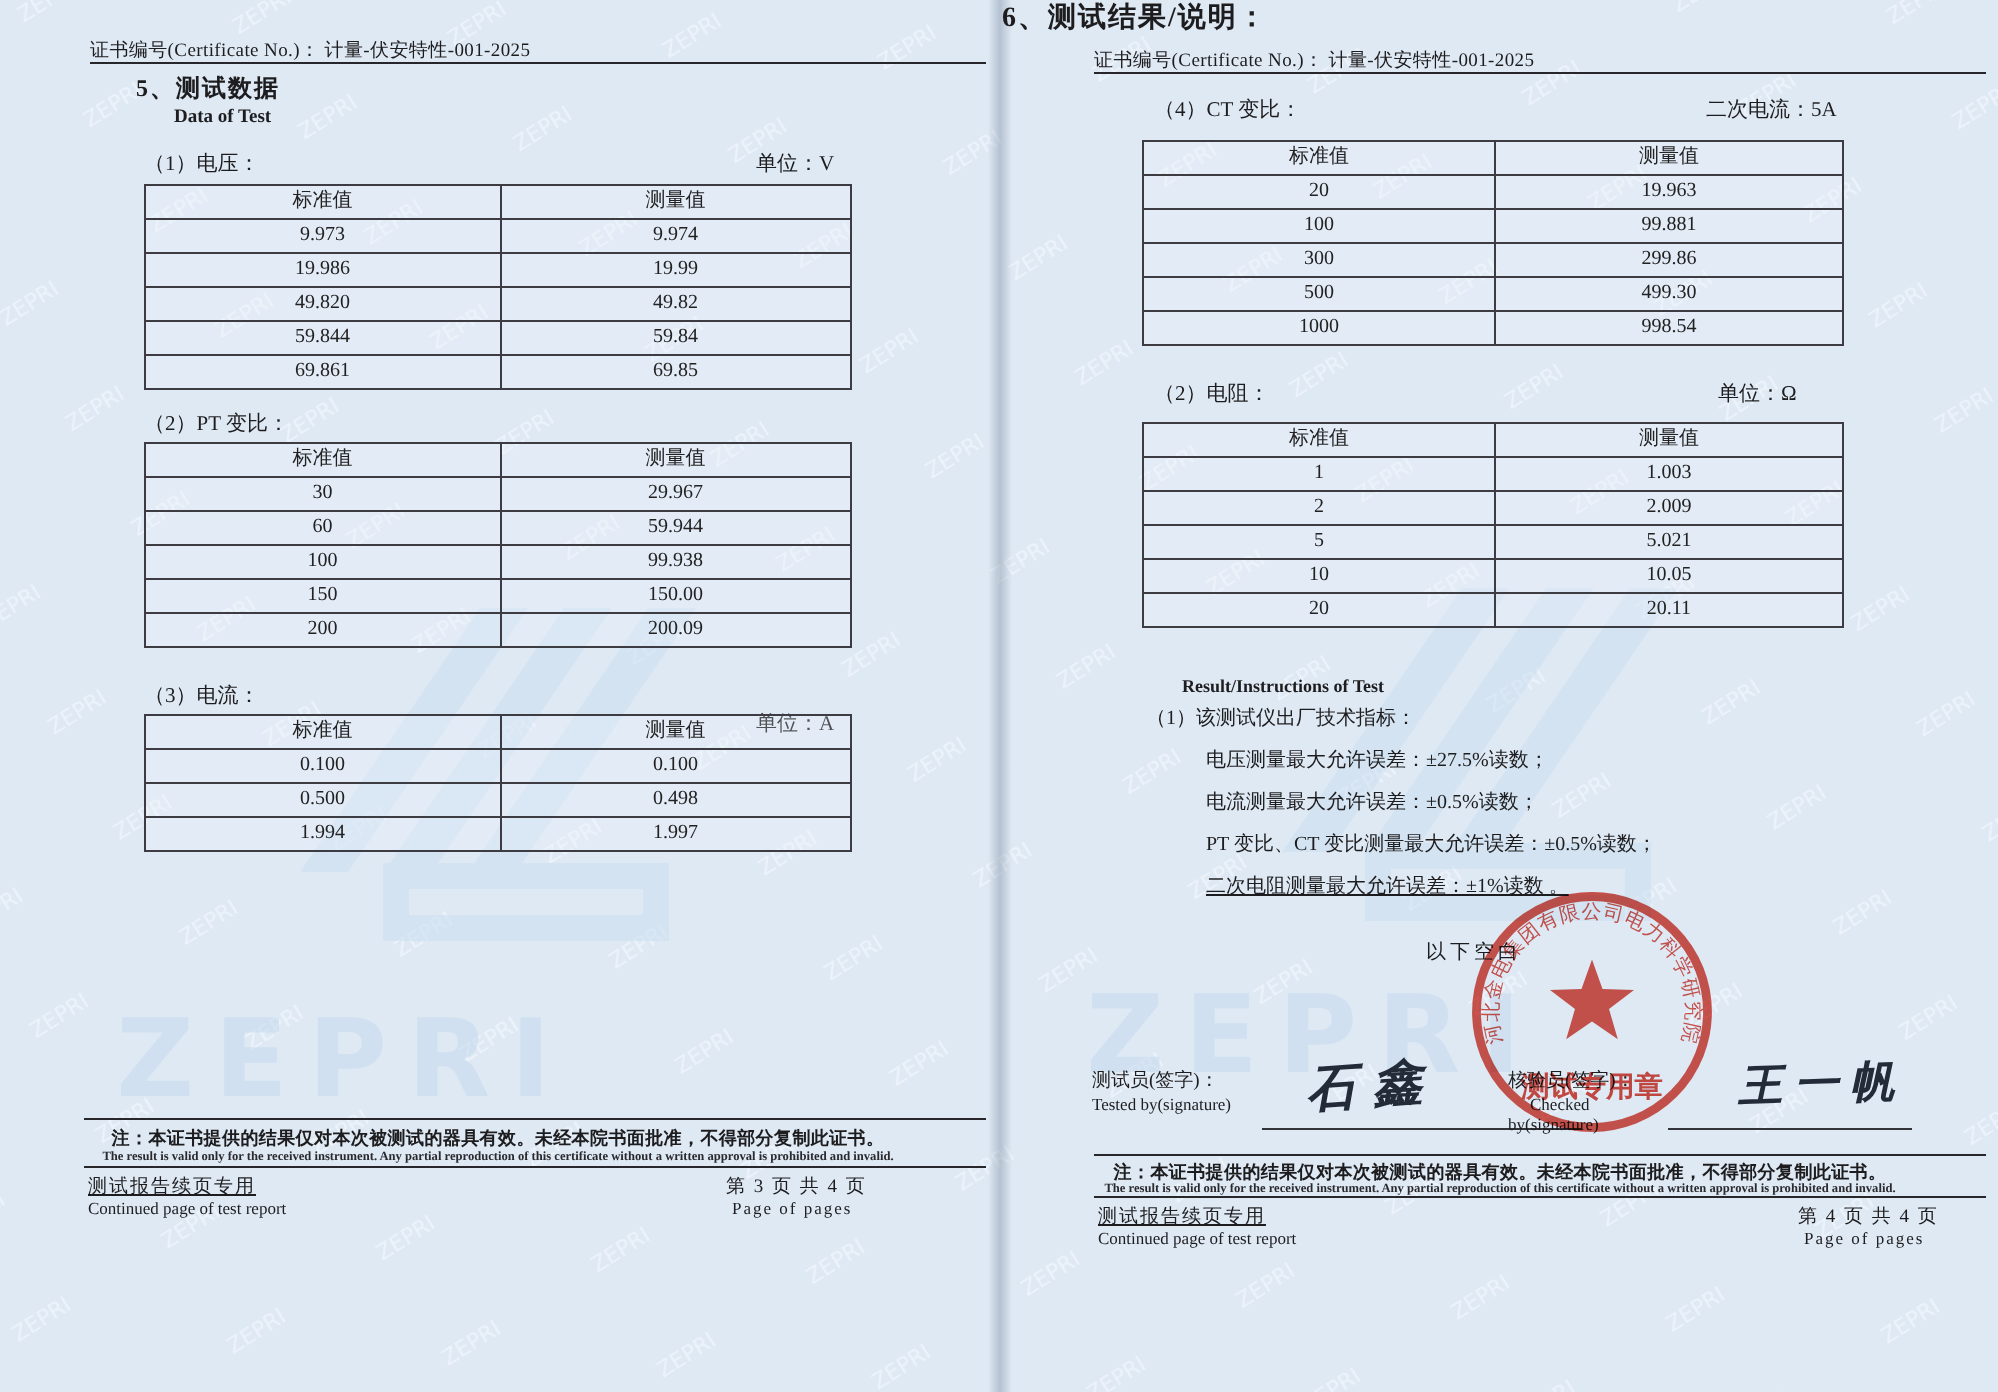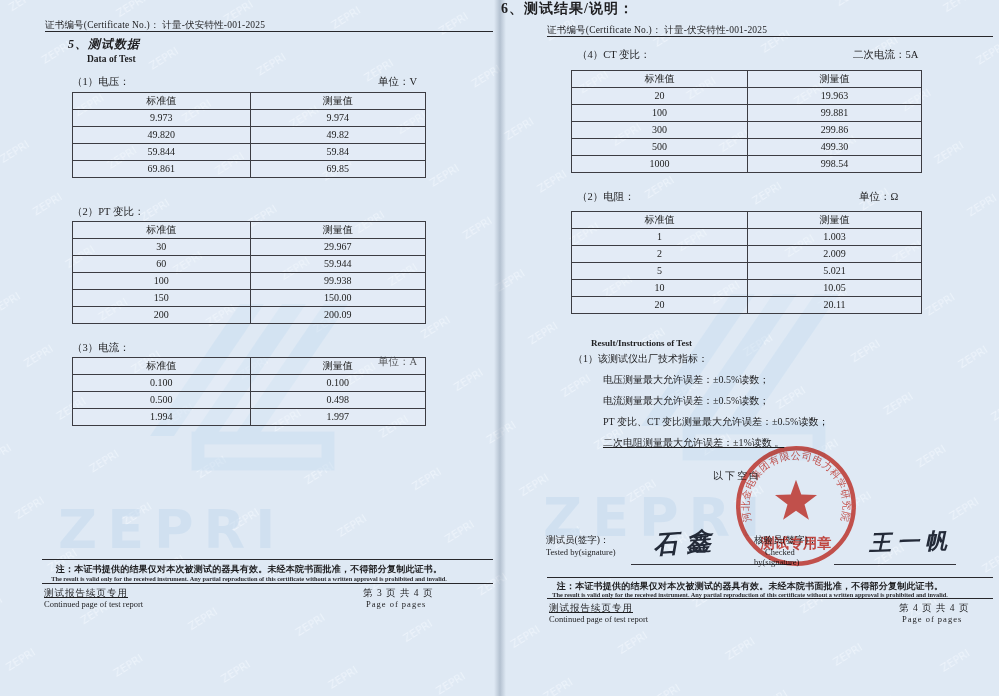--- a/index.html
+++ b/index.html
@@ -60,36 +60,40 @@
       <rect x="58" y="150" width="130" height="26" fill="none" stroke="#cbdff1" stroke-width="13"></rect>
     </svg>
     <div class="abs wm-big-text" style="left:58px;top:498px;">ZEPRI</div>
 
     <div class="abs hdr-line" style="left:45px;top:31px;width:448px;"></div>
     <div class="abs hdr-text" style="left:45px;top:19px;">
       <span>证书编号(Certificate No.)：</span>
       <span>计量-伏安特性-001-2025</span>
     </div>
 
-    <div class="abs sec-title" style="left:68px;top:36px;font-style:italic;">5、测试数据</div>
+    <div class="abs sec-title" style="left:68px;top:36px;">5、测试数据</div>
     <div class="abs sec-sub" style="left:87px;top:54px;">Data of Test</div>
 
     <div class="abs item-label" style="left:72px;top:75px;">（1）电压：</div>
     <div class="abs unit" style="left:378px;top:75px;">单位：V</div>
     <table class="tbl abs" style="left:72px;top:92px;">
       <thead>
           <tr>
         <th style="width:50%">标准值</th>
         <th>测量值</th>
       </tr>
         </thead>
       <tbody>
           <tr>
             <td>9.973</td>
             <td>9.974</td>
+          </tr>
+          <tr>
+            <td>19.986</td>
+            <td>19.99</td>
           </tr>
           <tr>
             <td>49.820</td>
             <td>49.82</td>
           </tr>
           <tr>
             <td>59.844</td>
             <td>59.84</td>
           </tr>
           <tr>
@@ -246,21 +250,21 @@
           <tr>
             <td>20</td>
             <td>20.11</td>
           </tr>
         </tbody>
     </table>
 
     <div class="abs sec-title" style="font-size:14px;" style2="">6、测试结果/说明：</div>
     <div class="abs sec-sub" style="left:90px;top:338px;font-size:9px;">Result/Instructions of Test</div>
     <div class="abs spec-line" style="left:72px;top:352px;">（1）该测试仪出厂技术指标：</div>
-    <div class="abs spec-line" style="left:102px;top:373px;">电压测量最大允许误差：±0.5%读数；</div>
+    <div class="abs spec-line" style="left:102px;top:373px;">电压测量最大允许误差：±27.5%读数；</div>
     <div class="abs spec-line" style="left:102px;top:394px;">电流测量最大允许误差：±0.5%读数；</div>
     <div class="abs spec-line" style="left:102px;top:415px;">PT 变比、CT 变比测量最大允许误差：±0.5%读数；</div>
     <div class="abs spec-line" style="left:102px;top:436px;text-decoration:underline;">二次电阻测量最大允许误差：±1%读数 。</div>
     <div class="abs blank-note" style="left:212px;top:469px;">以下空白</div>
 
     <div class="abs sig-label" style="left:45px;top:534px;">测试员(签字)：</div>
     <div class="abs sig-en" style="left:45px;top:547px;">Tested by(signature)</div>
     <div class="abs handwrite" style="left:152px;top:526px;font-size:25px;letter-spacing:8px;transform:rotate(-4deg);">石鑫</div>
     <div class="abs sig-line" style="left:130px;top:564px;width:160px;"></div>
 

